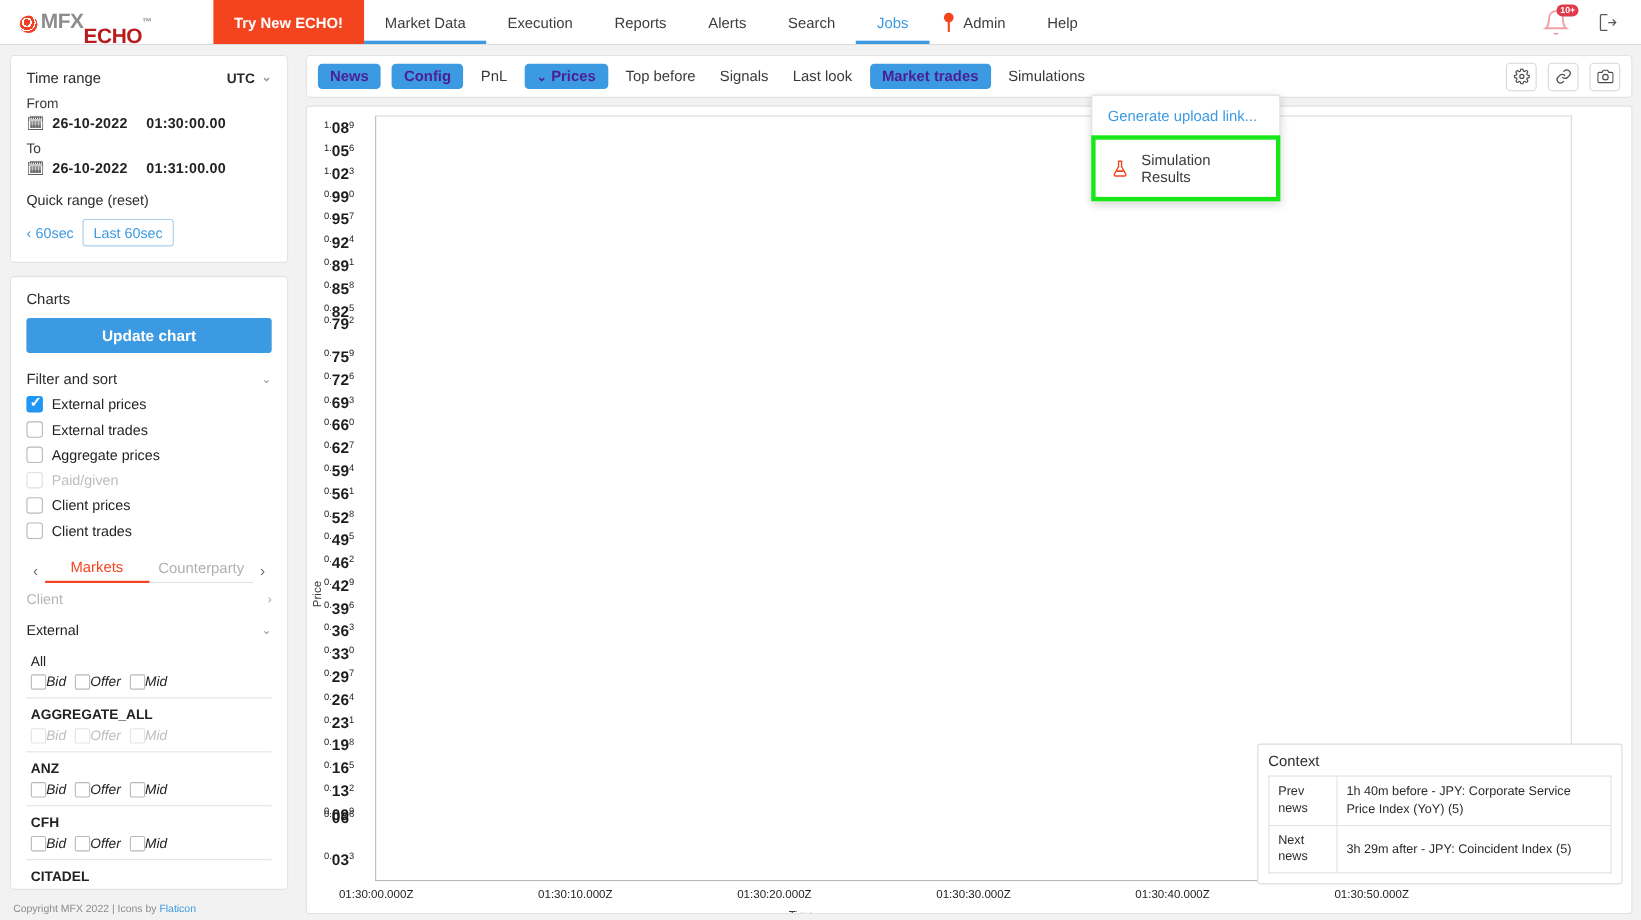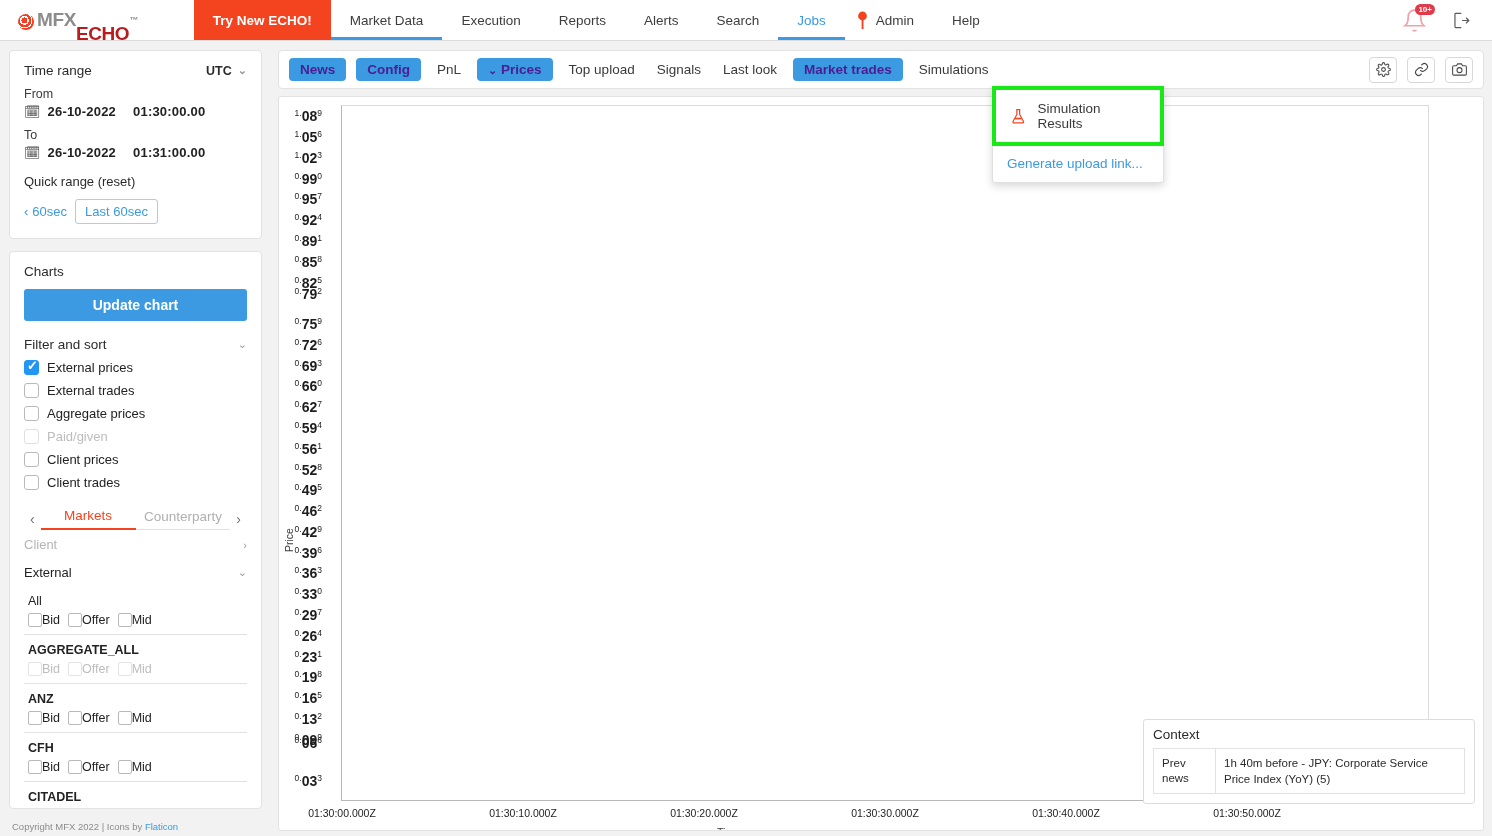--- a/index.html
+++ b/index.html
@@ -124,21 +124,21 @@
   .tabsrow { display:flex; align-items:center; margin-top:18px; }
   .arrw { color:#707070; font-size:14px; padding:0 6px; cursor:pointer;}
   .ltab { flex:1; text-align:center; padding-bottom:5px; font-size:13.5px; cursor:pointer;}
   .ltab.sel { color:#f4441f; border-bottom: 2px solid #f4441f; }
   .ltab.uns { color:#b0b0b0; border-bottom: 1px solid #e2e2e2; }
 
   .listrow { display:flex; justify-content:space-between; align-items:center; padding:7px 0 6px 0; font-size:13px;}
   .listrow.muted { color:#b5b5b5; }
   .grp { font-size:12.5px; margin-top:8px; padding-left:4px; }
   .grp.bold { font-weight:bold; }
-  .bomrow { display:flex; align-items:center; gap:0; padding:5px 0 7px 4px; border-bottom:1px solid #e2e2e2; }
+  .bomrow { display:flex; align-items:center; gap:0; padding:5px 0 7px 4px; border-bottom:1px solid #e2e2e2;font-style:italic; }
   .bomrow .cbi { width:14px; height:14px; border:1px solid #b9b9b9; border-radius:2px; background:#fff; }
   .bomrow .cbi.dis { border-color:#e4e4e4; }
   .bomlbl { font-size:12.5px; margin-right:8px; }
 
   #copyright {
     position:absolute; left:12px; bottom:4px;
     font-size:9.5px; color:#8b8b8b;
   }
   #copyright a { color:#3b9ae1; text-decoration:none; }
 
@@ -411,21 +411,21 @@
 <div id="main">
 
   <div id="toolbar">
     <span class="pill">News</span>
     <span class="pill">Config</span>
     <span class="plain">PnL</span>
     <span class="pill">
       <span style="font-size:11px">⌄</span>
       <span>Prices</span>
     </span>
-    <span class="plain">Top upload</span>
+    <span class="plain">Top before</span>
     <span class="plain">Signals</span>
     <span class="plain">Last look</span>
     <span class="pill">Market trades</span>
     <span class="plain">Simulations</span>
     <span class="tb-spacer"></span>
     <span class="iconbtn">
       <svg width="15" height="15" viewBox="0 0 24 24" fill="none" stroke="#4a4a4a" stroke-width="1.7">
         <circle cx="12" cy="12" r="3"></circle>
         <path d="M19.4 15a1.6 1.6 0 00.3 1.8l.1.1a2 2 0 11-2.8 2.8l-.1-.1a1.6 1.6 0 00-1.8-.3 1.6 1.6 0 00-1 1.5V21a2 2 0 11-4 0v-.1a1.6 1.6 0 00-1-1.5 1.6 1.6 0 00-1.8.3l-.1.1a2 2 0 11-2.8-2.8l.1-.1a1.6 1.6 0 00.3-1.8 1.6 1.6 0 00-1.5-1H3a2 2 0 110-4h.1a1.6 1.6 0 001.5-1 1.6 1.6 0 00-.3-1.8l-.1-.1a2 2 0 112.8-2.8l.1.1a1.6 1.6 0 001.8.3H9a1.6 1.6 0 001-1.5V3a2 2 0 114 0v.1a1.6 1.6 0 001 1.5 1.6 1.6 0 001.8-.3l.1-.1a2 2 0 112.8 2.8l-.1.1a1.6 1.6 0 00-.3 1.8V9a1.6 1.6 0 001.5 1H21a2 2 0 110 4h-.1a1.6 1.6 0 00-1.5 1z"></path>
       </svg>
@@ -493,29 +493,33 @@
     <div id="xlabel">Time</div>
 
     <div id="context">
       <div id="ctx-title">Context</div>
       <table id="ctx-table">
         <tbody>
             <tr>
           <td class="k">Prev news</td>
           <td class="v">1h 40m before - JPY: Corporate Service Price Index (YoY) (5)</td>
         </tr>
+        <tr>
+          <td class="k">Next news</td>
+          <td class="v">3h 29m after - JPY: Coincident Index (5)</td>
+        </tr>
       </tbody>
         </table>
     </div>
   </div>
 
   <div id="dropdown">
+    <div id="dd-item2">Generate upload link...</div>
     <div id="dd-item1">
       <svg width="17" height="19" viewBox="0 0 24 24" fill="none" stroke="#f4441f" stroke-width="1.8">
         <path d="M9 2h6M10 2v7L4.5 19a1.6 1.6 0 001.4 2.4h12.2A1.6 1.6 0 0019.5 19L14 9V2"></path>
         <path d="M7.2 15h9.6" stroke-width="2.4"></path>
       </svg>
       <span>Simulation Results</span>
     </div>
-    <div id="dd-item2">Generate upload link...</div>
   </div>
 
 </div>
 
 </body></html>

